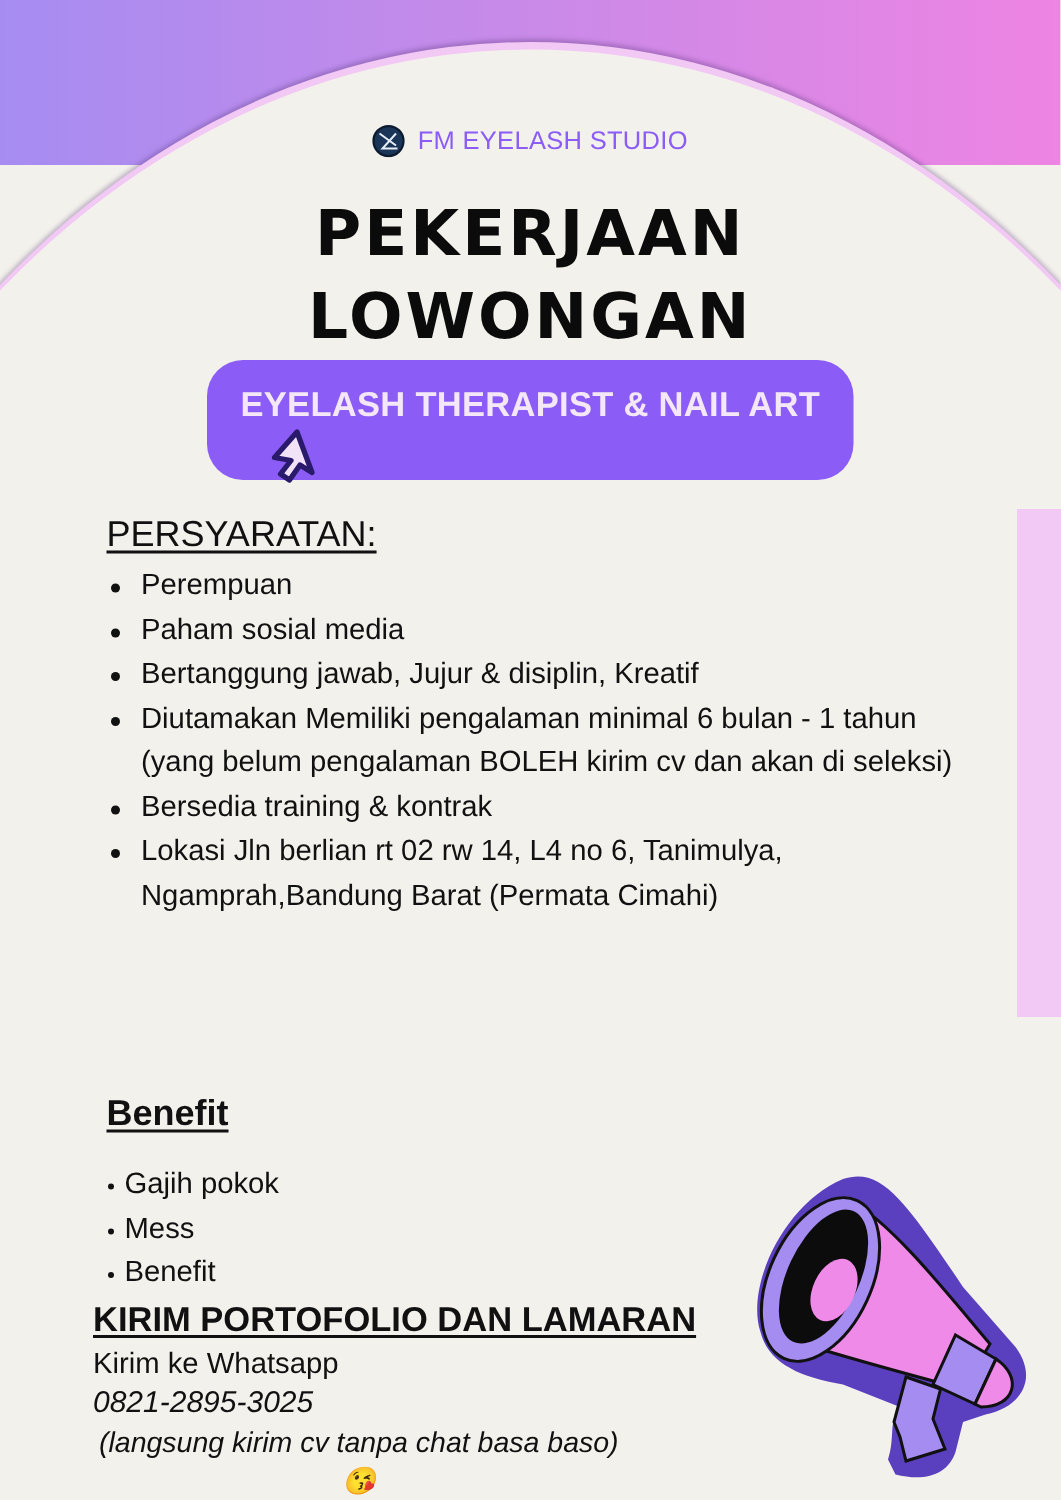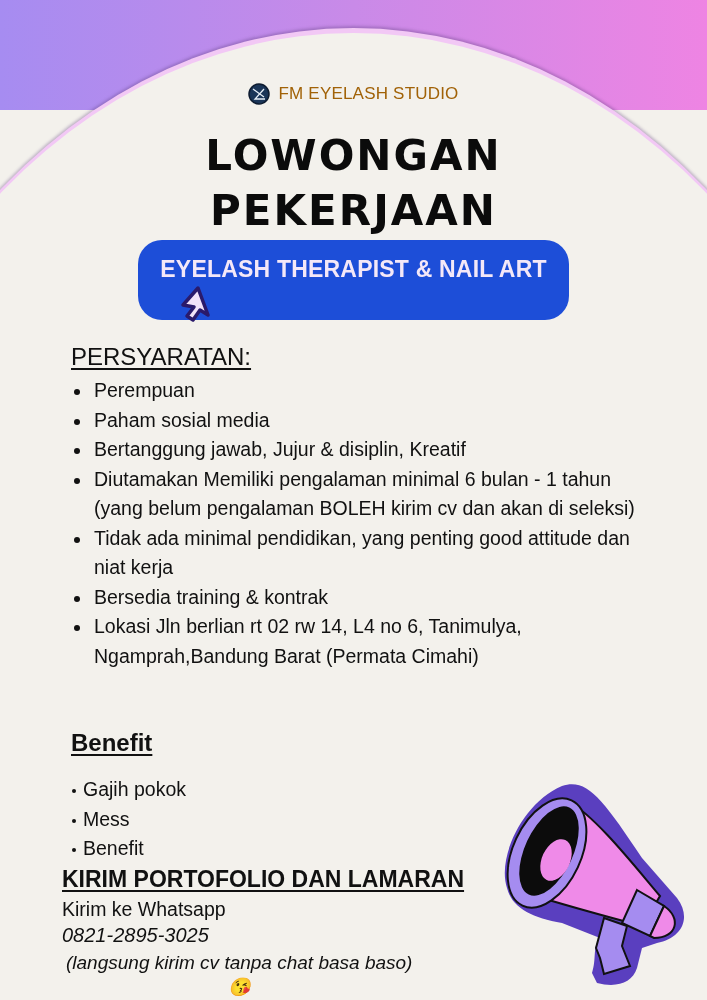--- a/index.html
+++ b/index.html
@@ -1,22 +1,22 @@
 <!DOCTYPE html>
 <html><head>
 <meta charset="utf-8">
 <style>
   html,body{margin:0;padding:0;}
   body{width:707px;height:1000px;position:relative;overflow:hidden;background:#f3f1ec;font-family:"Liberation Sans",sans-serif;color:#111;}
   .top-band{position:absolute;left:0;top:0;width:707px;height:110px;background:linear-gradient(90deg,#a68cf1 0%,#c98ae8 50%,#ee84e3 100%);}
   .paper{position:absolute;left:-200px;top:28px;width:1107px;height:1400px;border-radius:50%;background:#f3f1ec;border-top:5px solid #f2c8f5;box-shadow:0 -2px 3px rgba(90,60,120,.35);}
   .brand{position:absolute;top:83px;left:0;width:707px;display:flex;justify-content:center;align-items:center;gap:8px;}
-  .brand-text{font-size:17px;color:#a16207;letter-spacing:.2px;}
+  .brand-text{font-size:17px;color:#8b5cf6;letter-spacing:.2px;}
   .title{position:absolute;top:128px;left:0;width:707px;text-align:center;font-family:"DejaVu Sans",sans-serif;font-weight:900;font-size:42px;line-height:55px;letter-spacing:2px;color:#0b0b0b;}
-  .pill{position:absolute;left:138px;top:240px;width:431px;height:80px;border-radius:24px;background:#1d4ed8;}
+  .pill{position:absolute;left:138px;top:240px;width:431px;height:80px;border-radius:24px;background:#8b5cf6;}
   .pill-text{position:absolute;left:0;top:16px;width:431px;text-align:center;font-size:23px;font-weight:700;color:#f4e8f8;letter-spacing:.2px;}
   .cursor{position:absolute;left:178px;top:285px;}
   .h-req{position:absolute;left:71px;top:343px;font-size:24px;font-weight:400;text-decoration:underline;text-underline-offset:3px;}
   ul.req{position:absolute;left:71px;top:376px;width:580px;margin:0;padding:0;list-style:none;font-size:19.5px;line-height:29.5px;}
   ul.req li{position:relative;padding-left:23px;}
   ul.req li::before{content:"";position:absolute;left:3px;top:13px;width:6px;height:6px;border-radius:50%;background:#111;}
   .h-ben{position:absolute;left:71px;top:729px;font-size:24px;font-weight:700;text-decoration:underline;text-underline-offset:3px;}
   ul.ben{position:absolute;left:71px;top:775px;margin:0;padding:0;list-style:none;font-size:19.5px;line-height:29.5px;}
   ul.ben li{position:relative;padding-left:12px;}
   ul.ben li::before{content:"";position:absolute;left:1px;top:14px;width:4px;height:4px;border-radius:50%;background:#111;}
@@ -34,38 +34,37 @@
 
 <div class="brand">
   <svg width="22" height="22" viewBox="0 0 22 22">
     <circle cx="11" cy="11" r="10" fill="#1a3558" stroke="#0d1b30" stroke-width="1.5"></circle>
     <path d="M5 6 L16 14 M16 6 L7 16 L17 16" stroke="#e6eef7" stroke-width="1.3" fill="none"></path>
   </svg>
   <span class="brand-text">FM EYELASH STUDIO</span>
 </div>
 
 <div class="title">
+  <div>PEKERJAAN</div>
   <div>LOWONGAN</div>
-  <div>PEKERJAAN</div>
 </div>
 
 <div class="pill">
   <div class="pill-text">EYELASH THERAPIST &amp; NAIL ART</div>
 </div>
 <svg class="cursor" width="36" height="40" viewBox="0 0 36 40">
   <path d="M20 3 L30 30 L22 25 L15 35 L9 31 L16 22 L5 20 Z" fill="#f1e2f8" stroke="#2a1a6b" stroke-width="3.5" stroke-linejoin="round"></path>
 </svg>
 
 <div class="h-req">PERSYARATAN:</div>
 <ul class="req">
   <li>Perempuan</li>
   <li>Paham sosial media</li>
   <li>Bertanggung jawab, Jujur &amp; disiplin, Kreatif</li>
   <li>Diutamakan Memiliki pengalaman minimal 6 bulan - 1 tahun (yang belum pengalaman BOLEH kirim cv dan akan di seleksi)</li>
-  <li>Tidak ada minimal pendidikan, yang penting good attitude dan niat kerja</li>
   <li>Bersedia training &amp; kontrak</li>
   <li>Lokasi Jln berlian rt 02 rw 14, L4 no 6, Tanimulya, Ngamprah,Bandung Barat (Permata Cimahi)</li>
 </ul>
 
 <div class="h-ben">Benefit</div>
 <ul class="ben">
   <li>Gajih pokok</li>
   <li>Mess</li>
   <li>Benefit</li>
 </ul>

